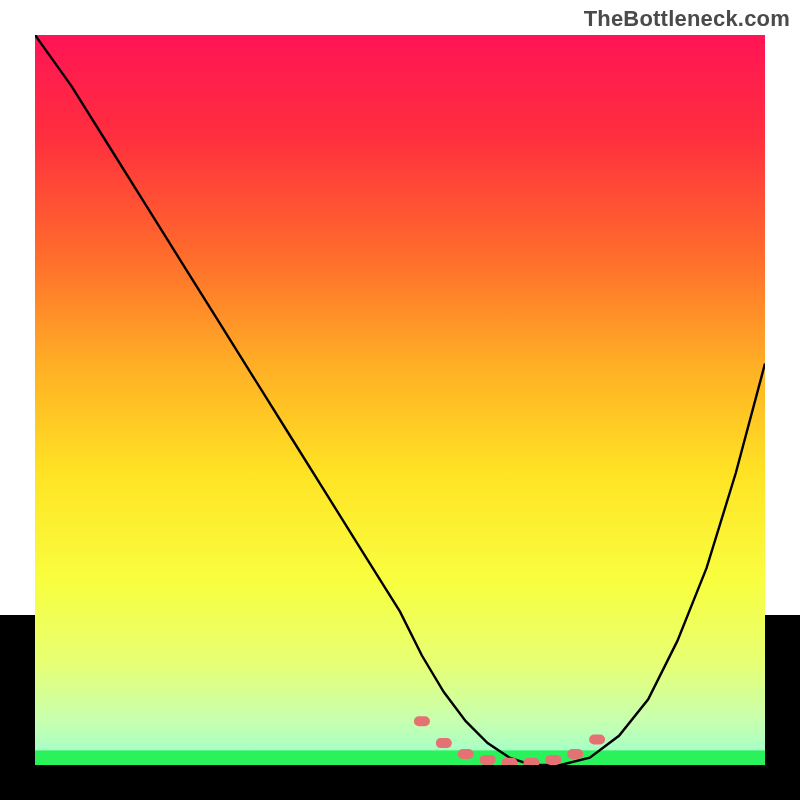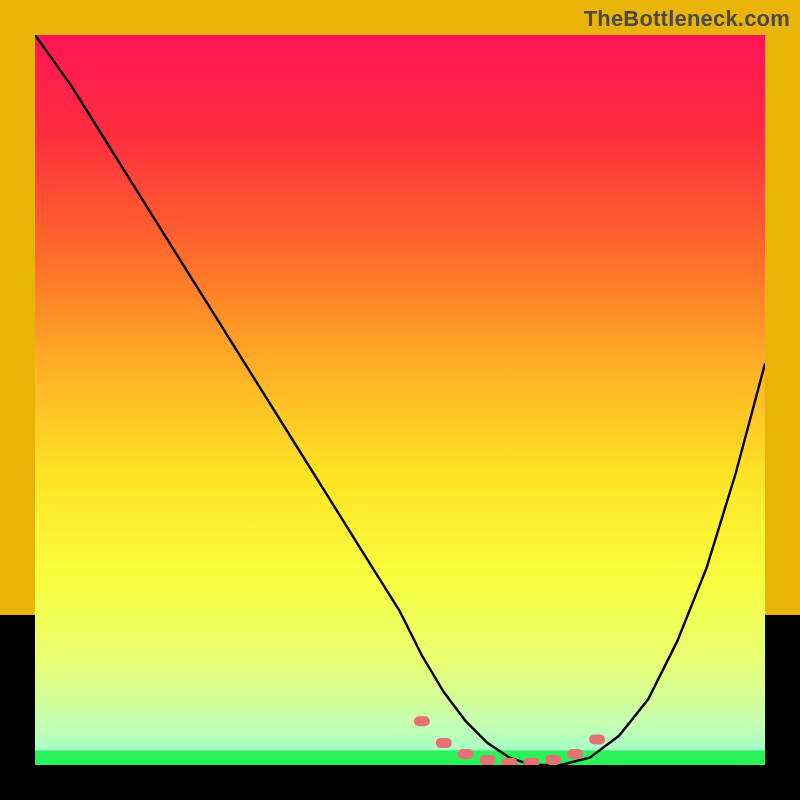--- a/index.html
+++ b/index.html
@@ -8,21 +8,21 @@
     width: 800px;
     height: 800px;
     background: #000;
     overflow: hidden;
     font-family: Arial, Helvetica, sans-serif;
   }
   .frame {
     position: relative;
     width: 800px;
     height: 615px;
-    background: #eab308;
+    background: #ffffff;
   }
   .watermark {
     position: absolute;
     top: 6px;
     right: 10px;
     color: #4a4a4a;
     font-size: 22px;
     font-weight: 600;
     letter-spacing: 0.2px;
   }

